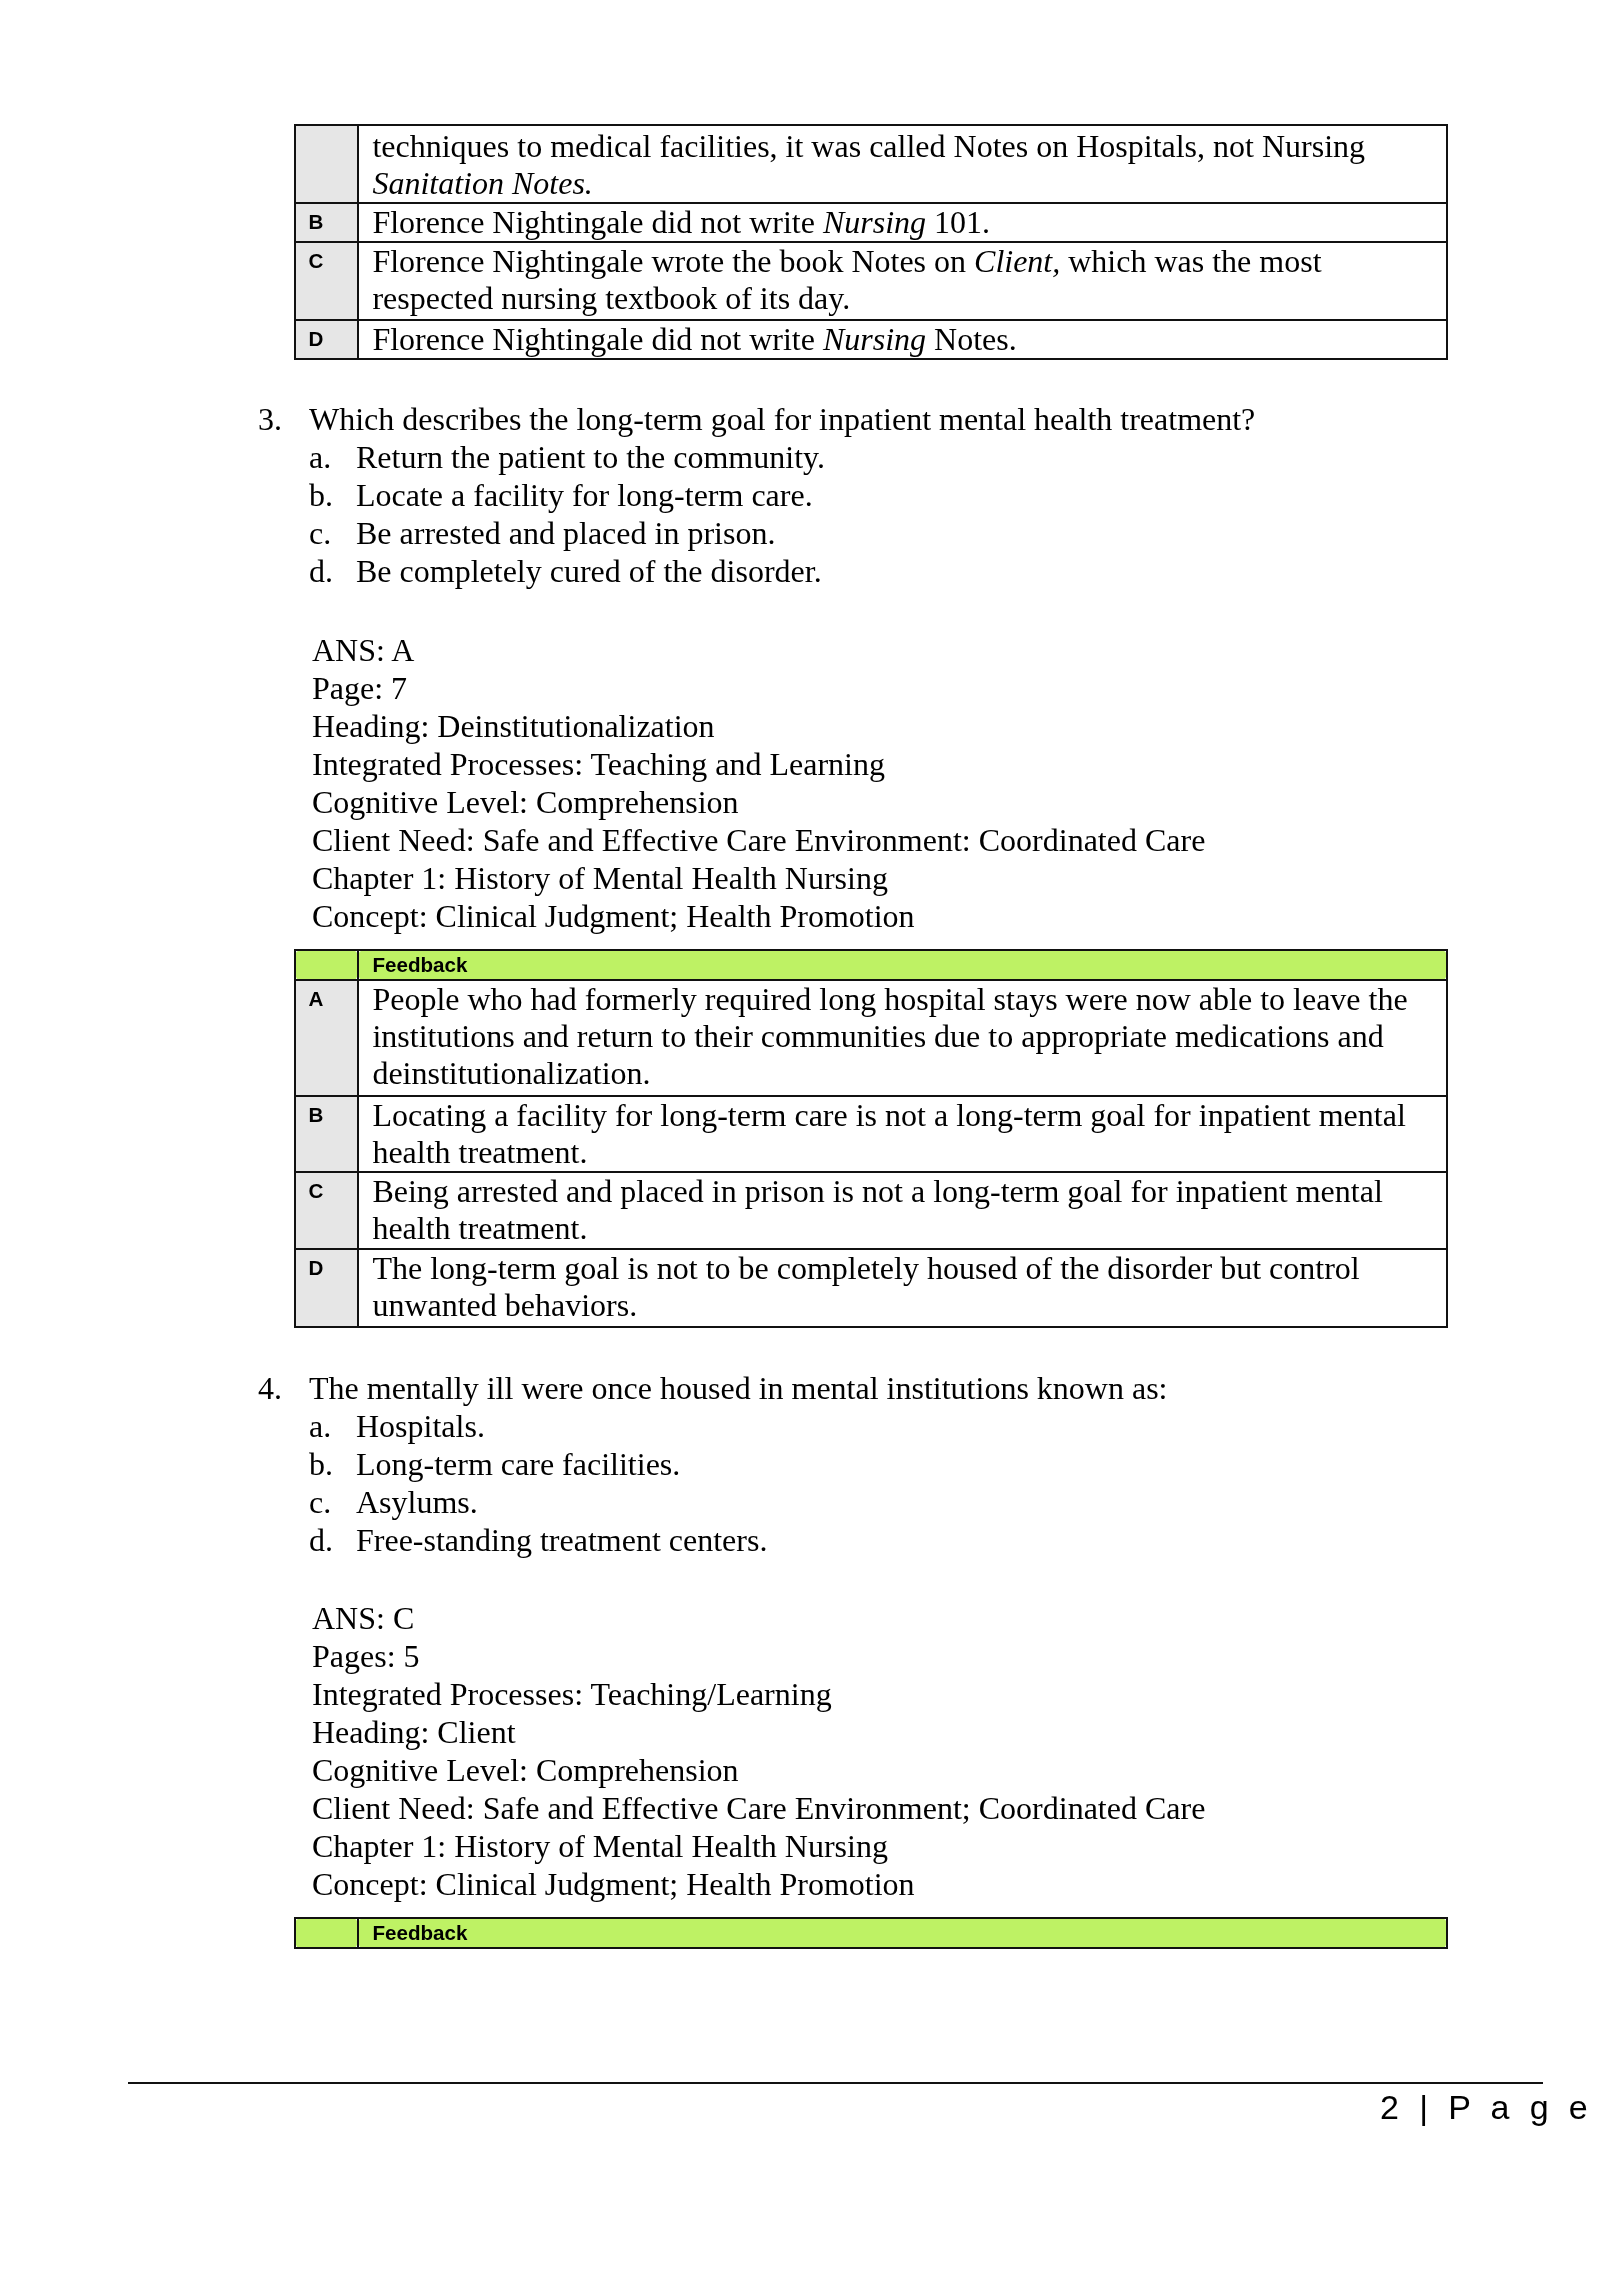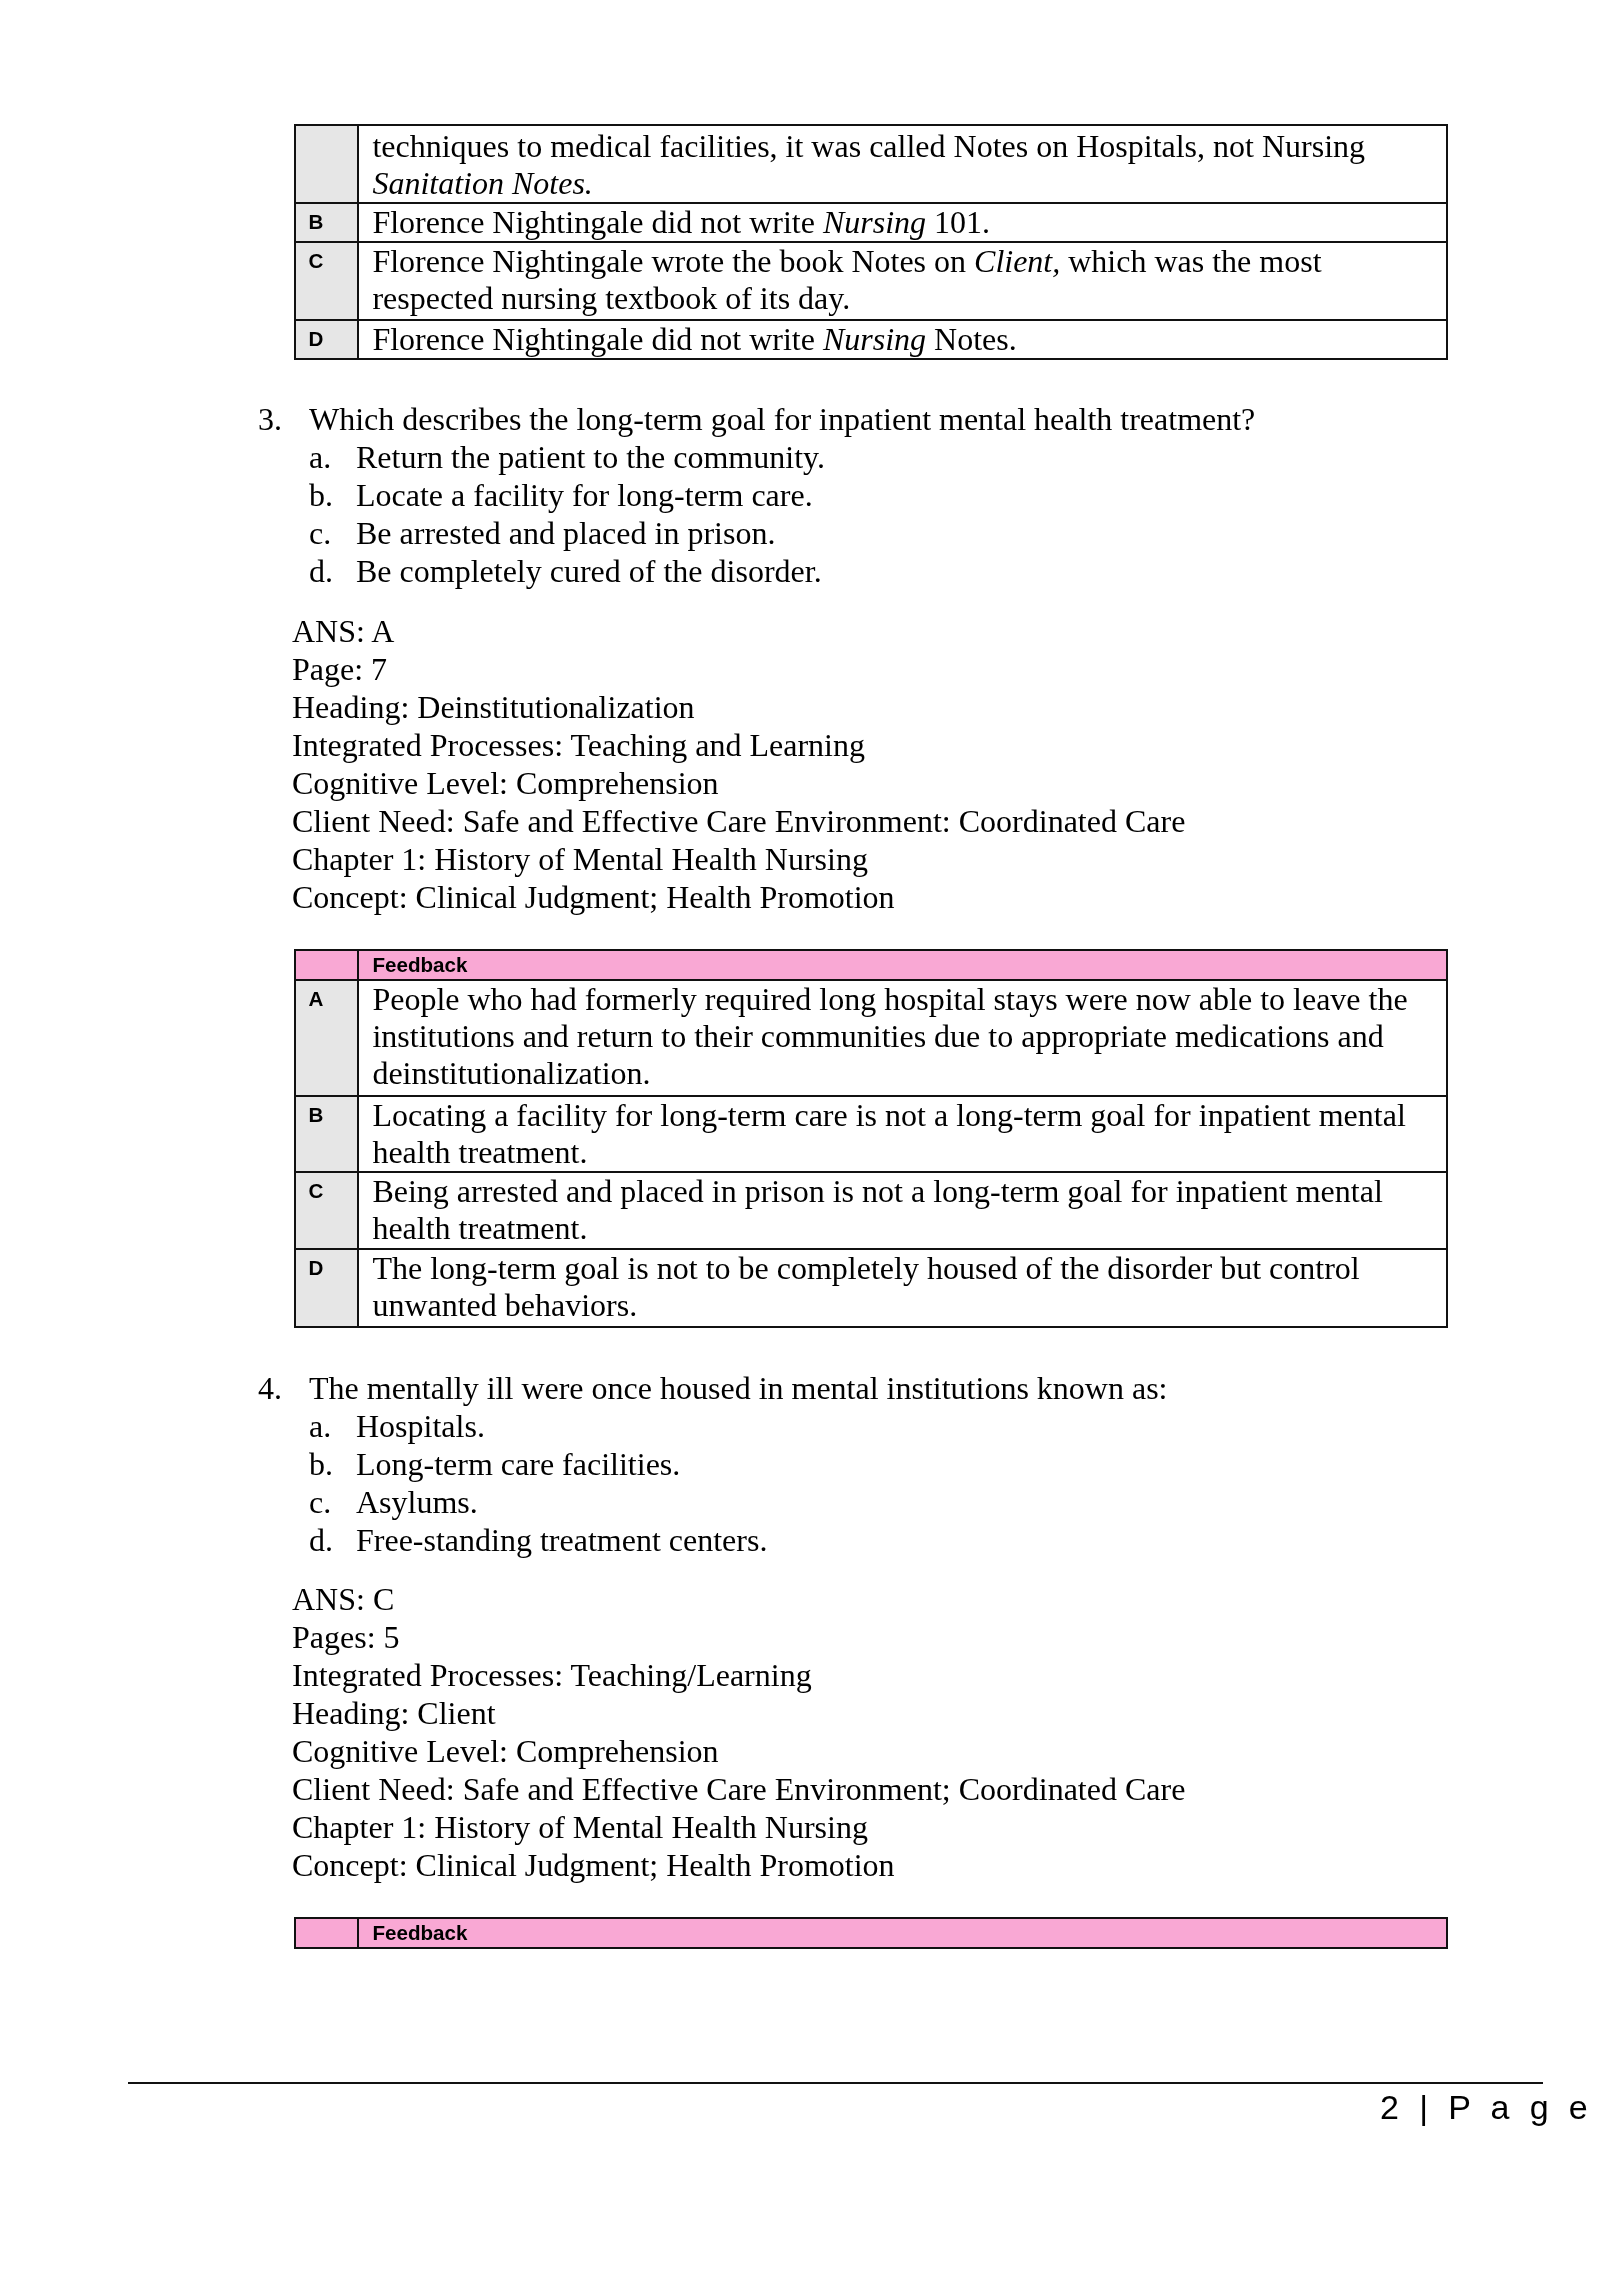--- a/index.html
+++ b/index.html
@@ -14,36 +14,36 @@
   table.fb td.lbl {
     width: 63px; background: #e6e6e6;
     font-family: "Liberation Sans", "DejaVu Sans", sans-serif;
     font-weight: bold; font-size: 20.6px; padding: 7.2px 0 0 12.5px; box-sizing: border-box;
     line-height: 21.5px;
   }
   table.fb td.txt {
     font-family: "Liberation Serif", "DejaVu Serif", serif;
     font-size: 32px; line-height: 37px; padding: 0 9px 0 13.4px;
   }
-  table.fb tr.hdr td { background: #f9a8d4; height: 28px; }
+  table.fb tr.hdr td { background: #bef264; height: 28px; border-radius: 6px; }
   table.fb tr.hdr td.htxt {
     font-family: "Liberation Sans", "DejaVu Sans", sans-serif;
     font-weight: bold; font-size: 20.6px; line-height: 27px; padding: 0 0 0 13.4px;
   }
   table.fb td.txt i { font-style: italic; }
 
   .question { position: absolute; left: 258px; line-height: 38px; }
   .question .qnum { position: absolute; left: 0; top: 0; }
   .question .qtext { position: absolute; left: 51px; top: 0; white-space: nowrap; }
   .options { position: absolute; left: 51px; top: 38px; }
   .opt { position: relative; height: 38px; white-space: nowrap; }
   .opt .ol { position: absolute; left: 0; }
   .opt .ot { position: absolute; left: 47px; }
 
-  .meta { position: absolute; left: 292px; line-height: 38px; }
+  .meta { position: absolute; left: 312px; line-height: 38px; margin-top: 19px; }
   .meta div { white-space: nowrap; height: 38px; }
 
   .footer-line { position: absolute; left: 128px; top: 2082px; width: 1415px; height: 0; border-top: 2.2px solid #111; }
   .page-num {
     position: absolute; left: 1380px; top: 2088px;
     font-family: "Liberation Sans", "DejaVu Sans", sans-serif; font-size: 34px;
     letter-spacing: 5.4px; white-space: nowrap;
   }
 </style>
 </head>

